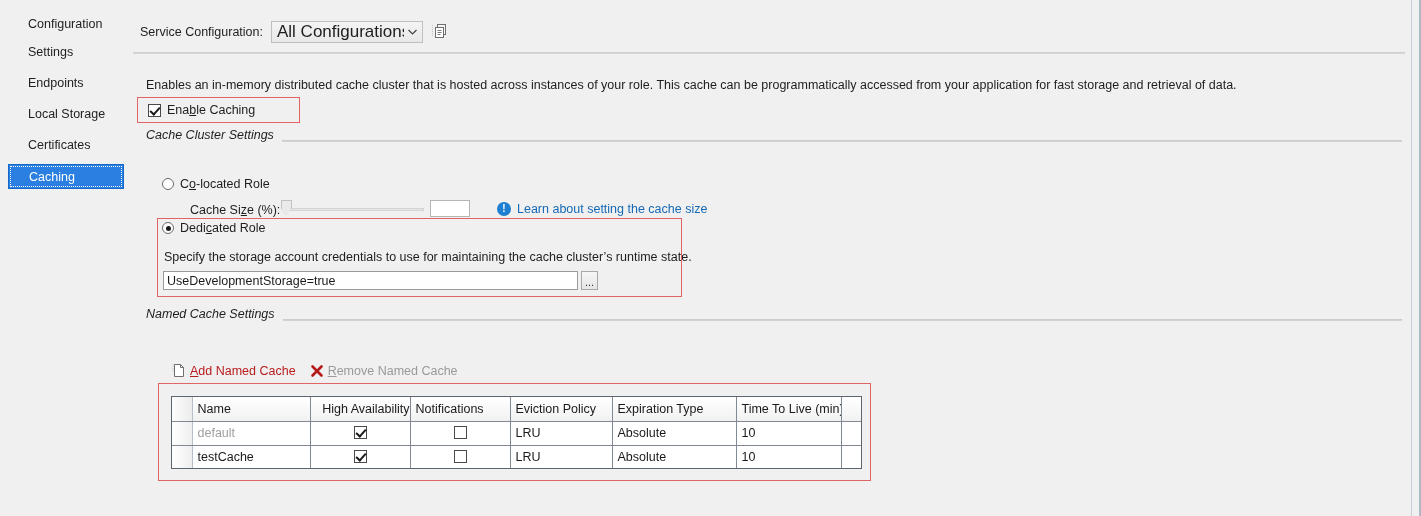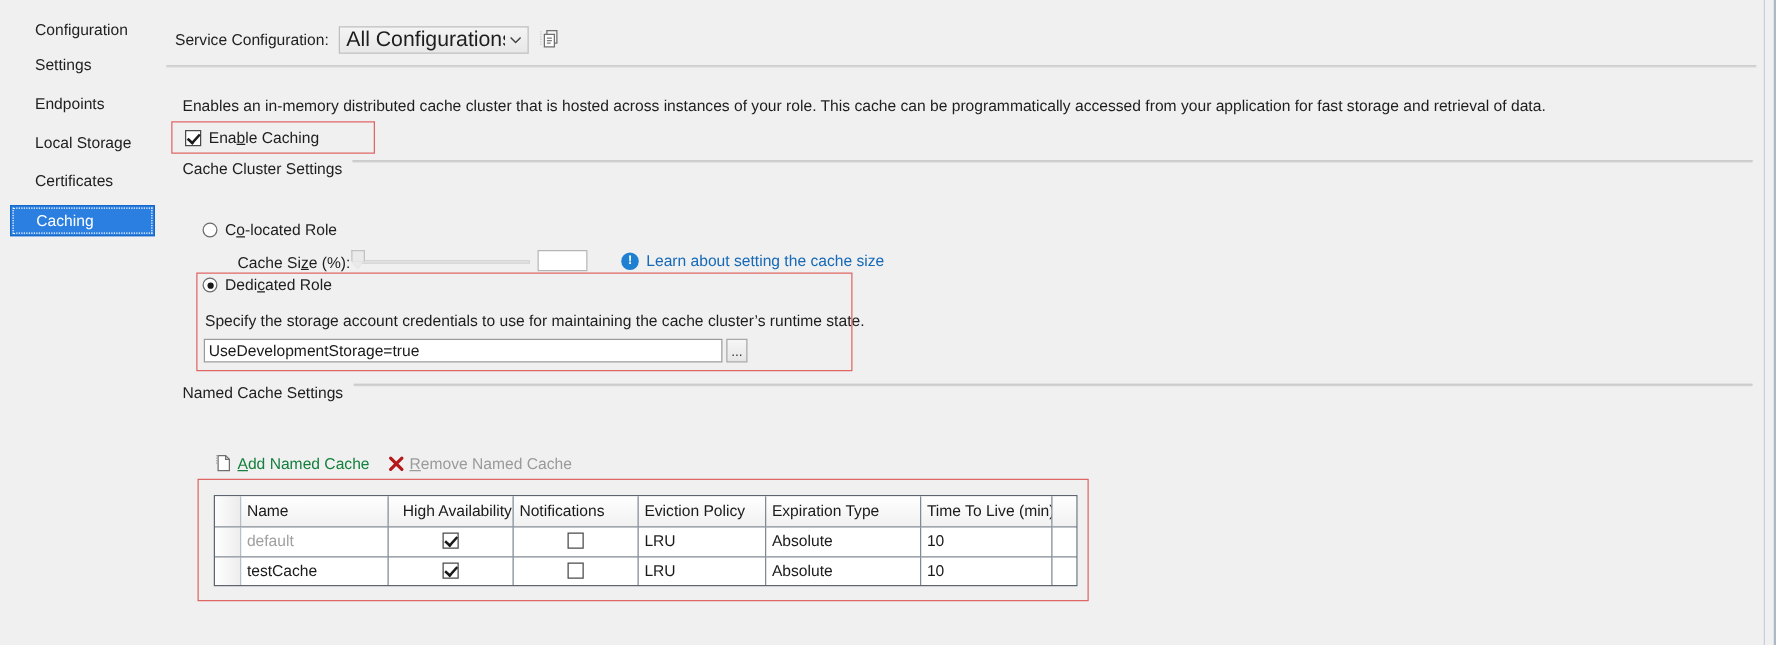--- a/index.html
+++ b/index.html
@@ -156,22 +156,23 @@
   .redbox {
     position: absolute;
     border: 1.5px solid #e06666;
     box-sizing: border-box;
     pointer-events: none;
   }
   
   .group-hdr {
     position: absolute;
     display: flex;
-    align-items: flex-start;
-    white-space: nowrap;
+    align-items: flex-end;
+    white-space: nowrap;
+    font-style: italic;
   }
   .group-hdr .ghl {
     font-size: 12.5px;
     color: #1e1e1e;
     padding-right: 8px;
   }
   .group-hdr .ghrule {
     height: 1px;
     background: #d2d2d2;
     border-top: 1px solid #cccccc;
@@ -264,21 +265,21 @@
   .cmd-row {
     position: absolute;
     display: flex;
     align-items: center;
     white-space: nowrap;
   }
   .cmd {
     display: flex;
     align-items: center;
     font-size: 12.5px;
-    color: #15803d;
+    color: #b91c1c;
     margin-right: 14px;
   }
   .cmd.disabled { color: #9a9a9a; }
   .cmd .glyph { margin-right: 4px; display: flex; align-items: center; }
   
   .grid {
     position: absolute;
     border: 1px solid #5d6570;
     box-sizing: border-box;
     background: #ffffff;

